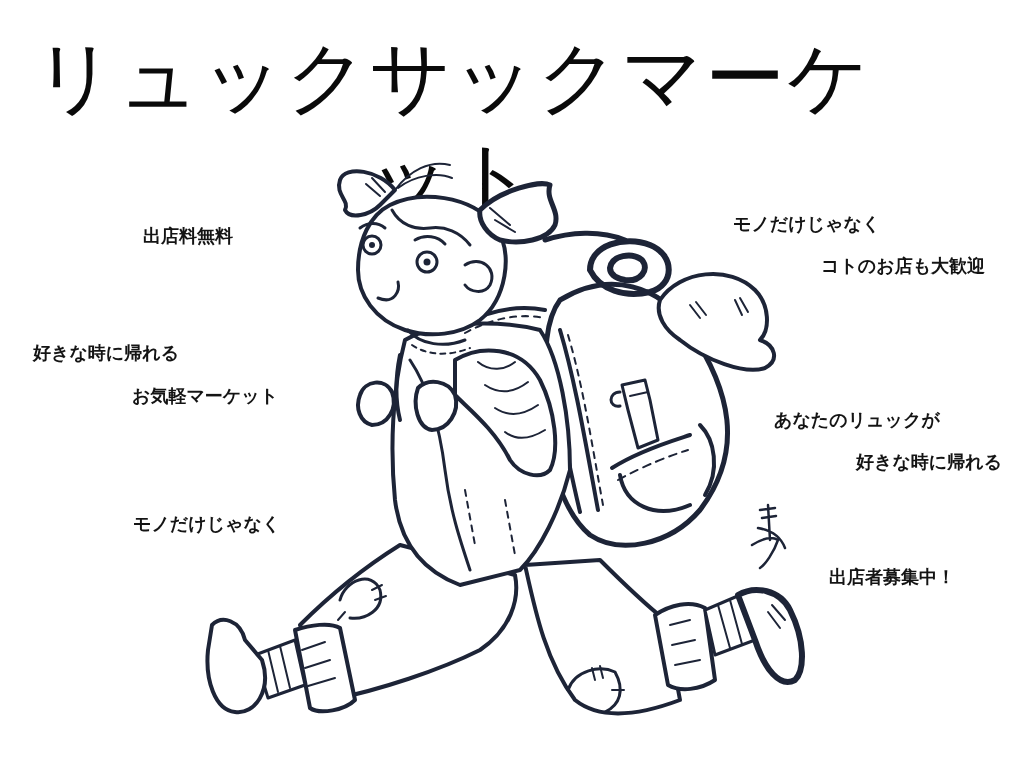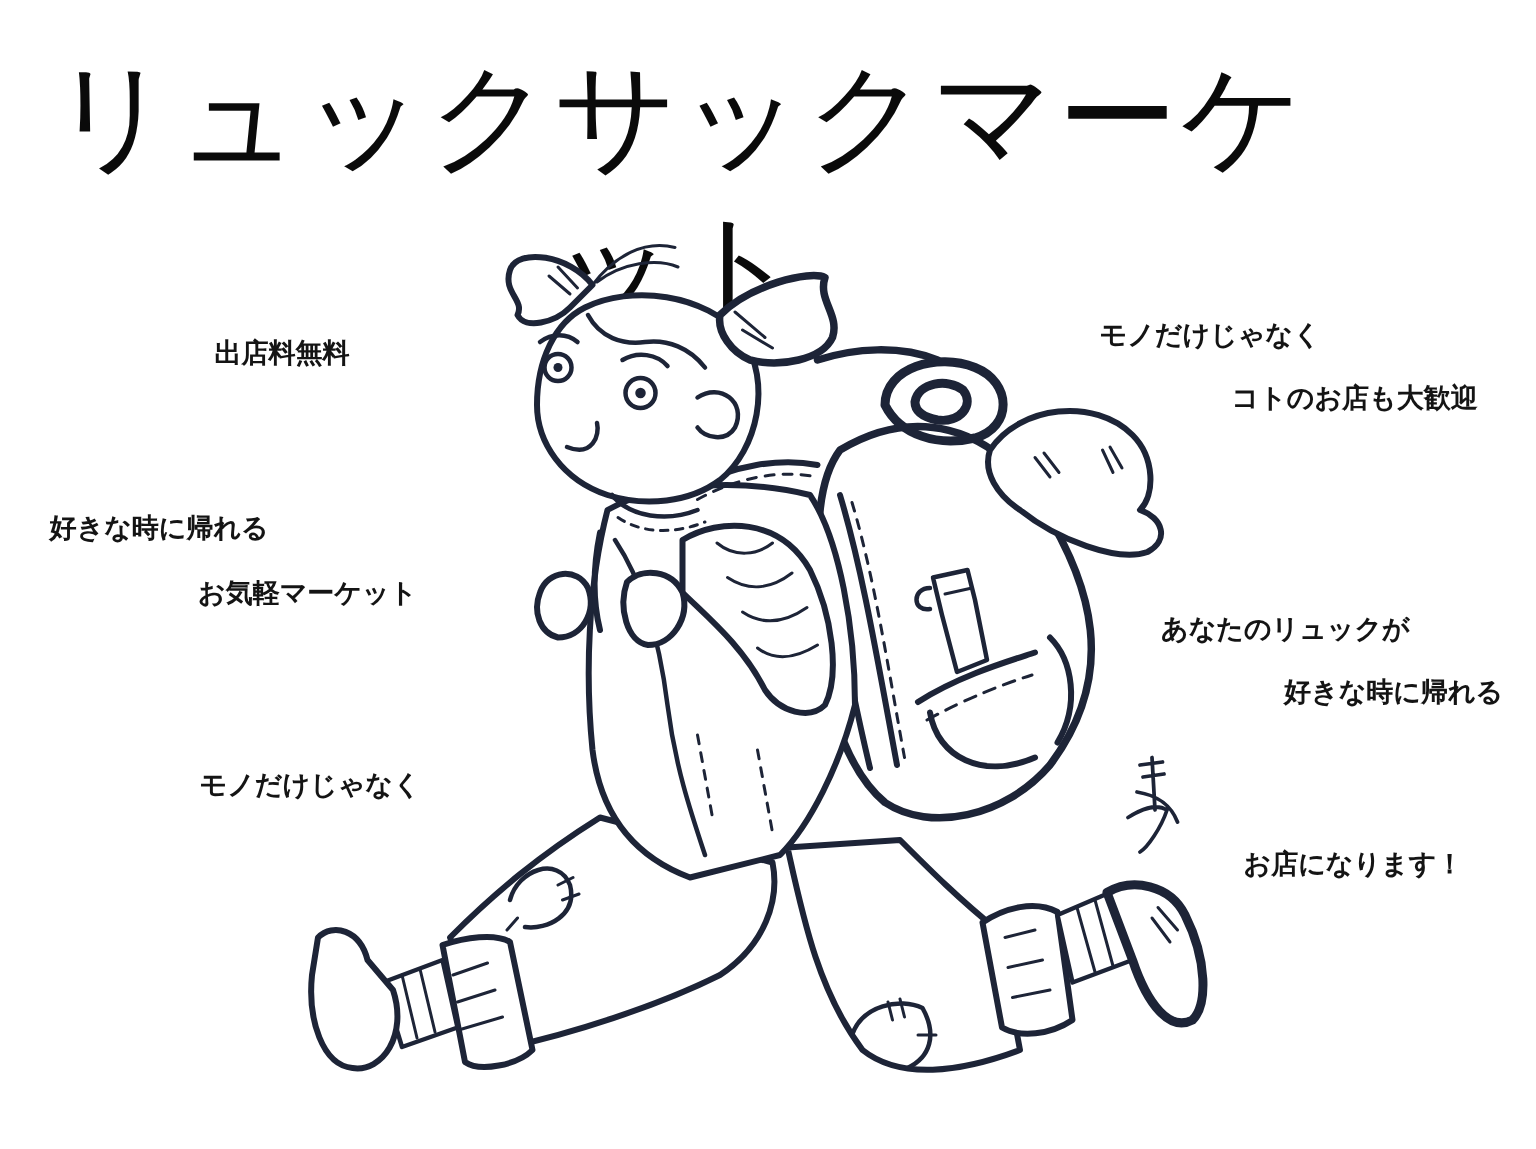--- a/index.html
+++ b/index.html
@@ -68,21 +68,21 @@
 
 <div class="caption" style="left:143px; top:225px;">出店料無料</div>
 <div class="caption" style="left:33px; top:342px;">好きな時に帰れる</div>
 <div class="caption" style="left:132px; top:385px;">お気軽マーケット</div>
 <div class="caption" style="left:133px; top:513px;">モノだけじゃなく</div>
 
 <div class="caption" style="left:733px; top:213px;">モノだけじゃなく</div>
 <div class="caption" style="left:804px; top:255px;margin-left:17px;">コトのお店も大歓迎</div>
 <div class="caption" style="left:774px; top:409px;">あなたのリュックが</div>
 <div class="caption" style="left:856px; top:451px;">好きな時に帰れる</div>
-<div class="caption" style="left:829px; top:566px;">お店になります！</div>
+<div class="caption" style="left:829px; top:566px;">出店者募集中！</div>
 
 <div class="illustration">
   <svg viewBox="190 135 620 625" xmlns="http://www.w3.org/2000/svg">
 
     <g>
       <path class="ink-fill" stroke-width="5" d="M 560 300 C 610 270, 660 285, 690 330 C 730 390, 745 450, 700 510 C 670 545, 620 555, 590 535 C 560 510, 545 450, 545 400 C 545 350, 545 320, 560 300 Z"></path>
 
       <path class="ink" stroke-width="6" d="M 590 270 C 590 245, 625 235, 650 245 C 675 255, 675 285, 650 292 C 625 298, 600 290, 590 270 Z"></path>
       <path class="ink" stroke-width="6" d="M 610 268 C 612 255, 632 252, 642 260 C 650 270, 640 282, 625 280 C 615 278, 610 274, 610 268 Z"></path>
 

